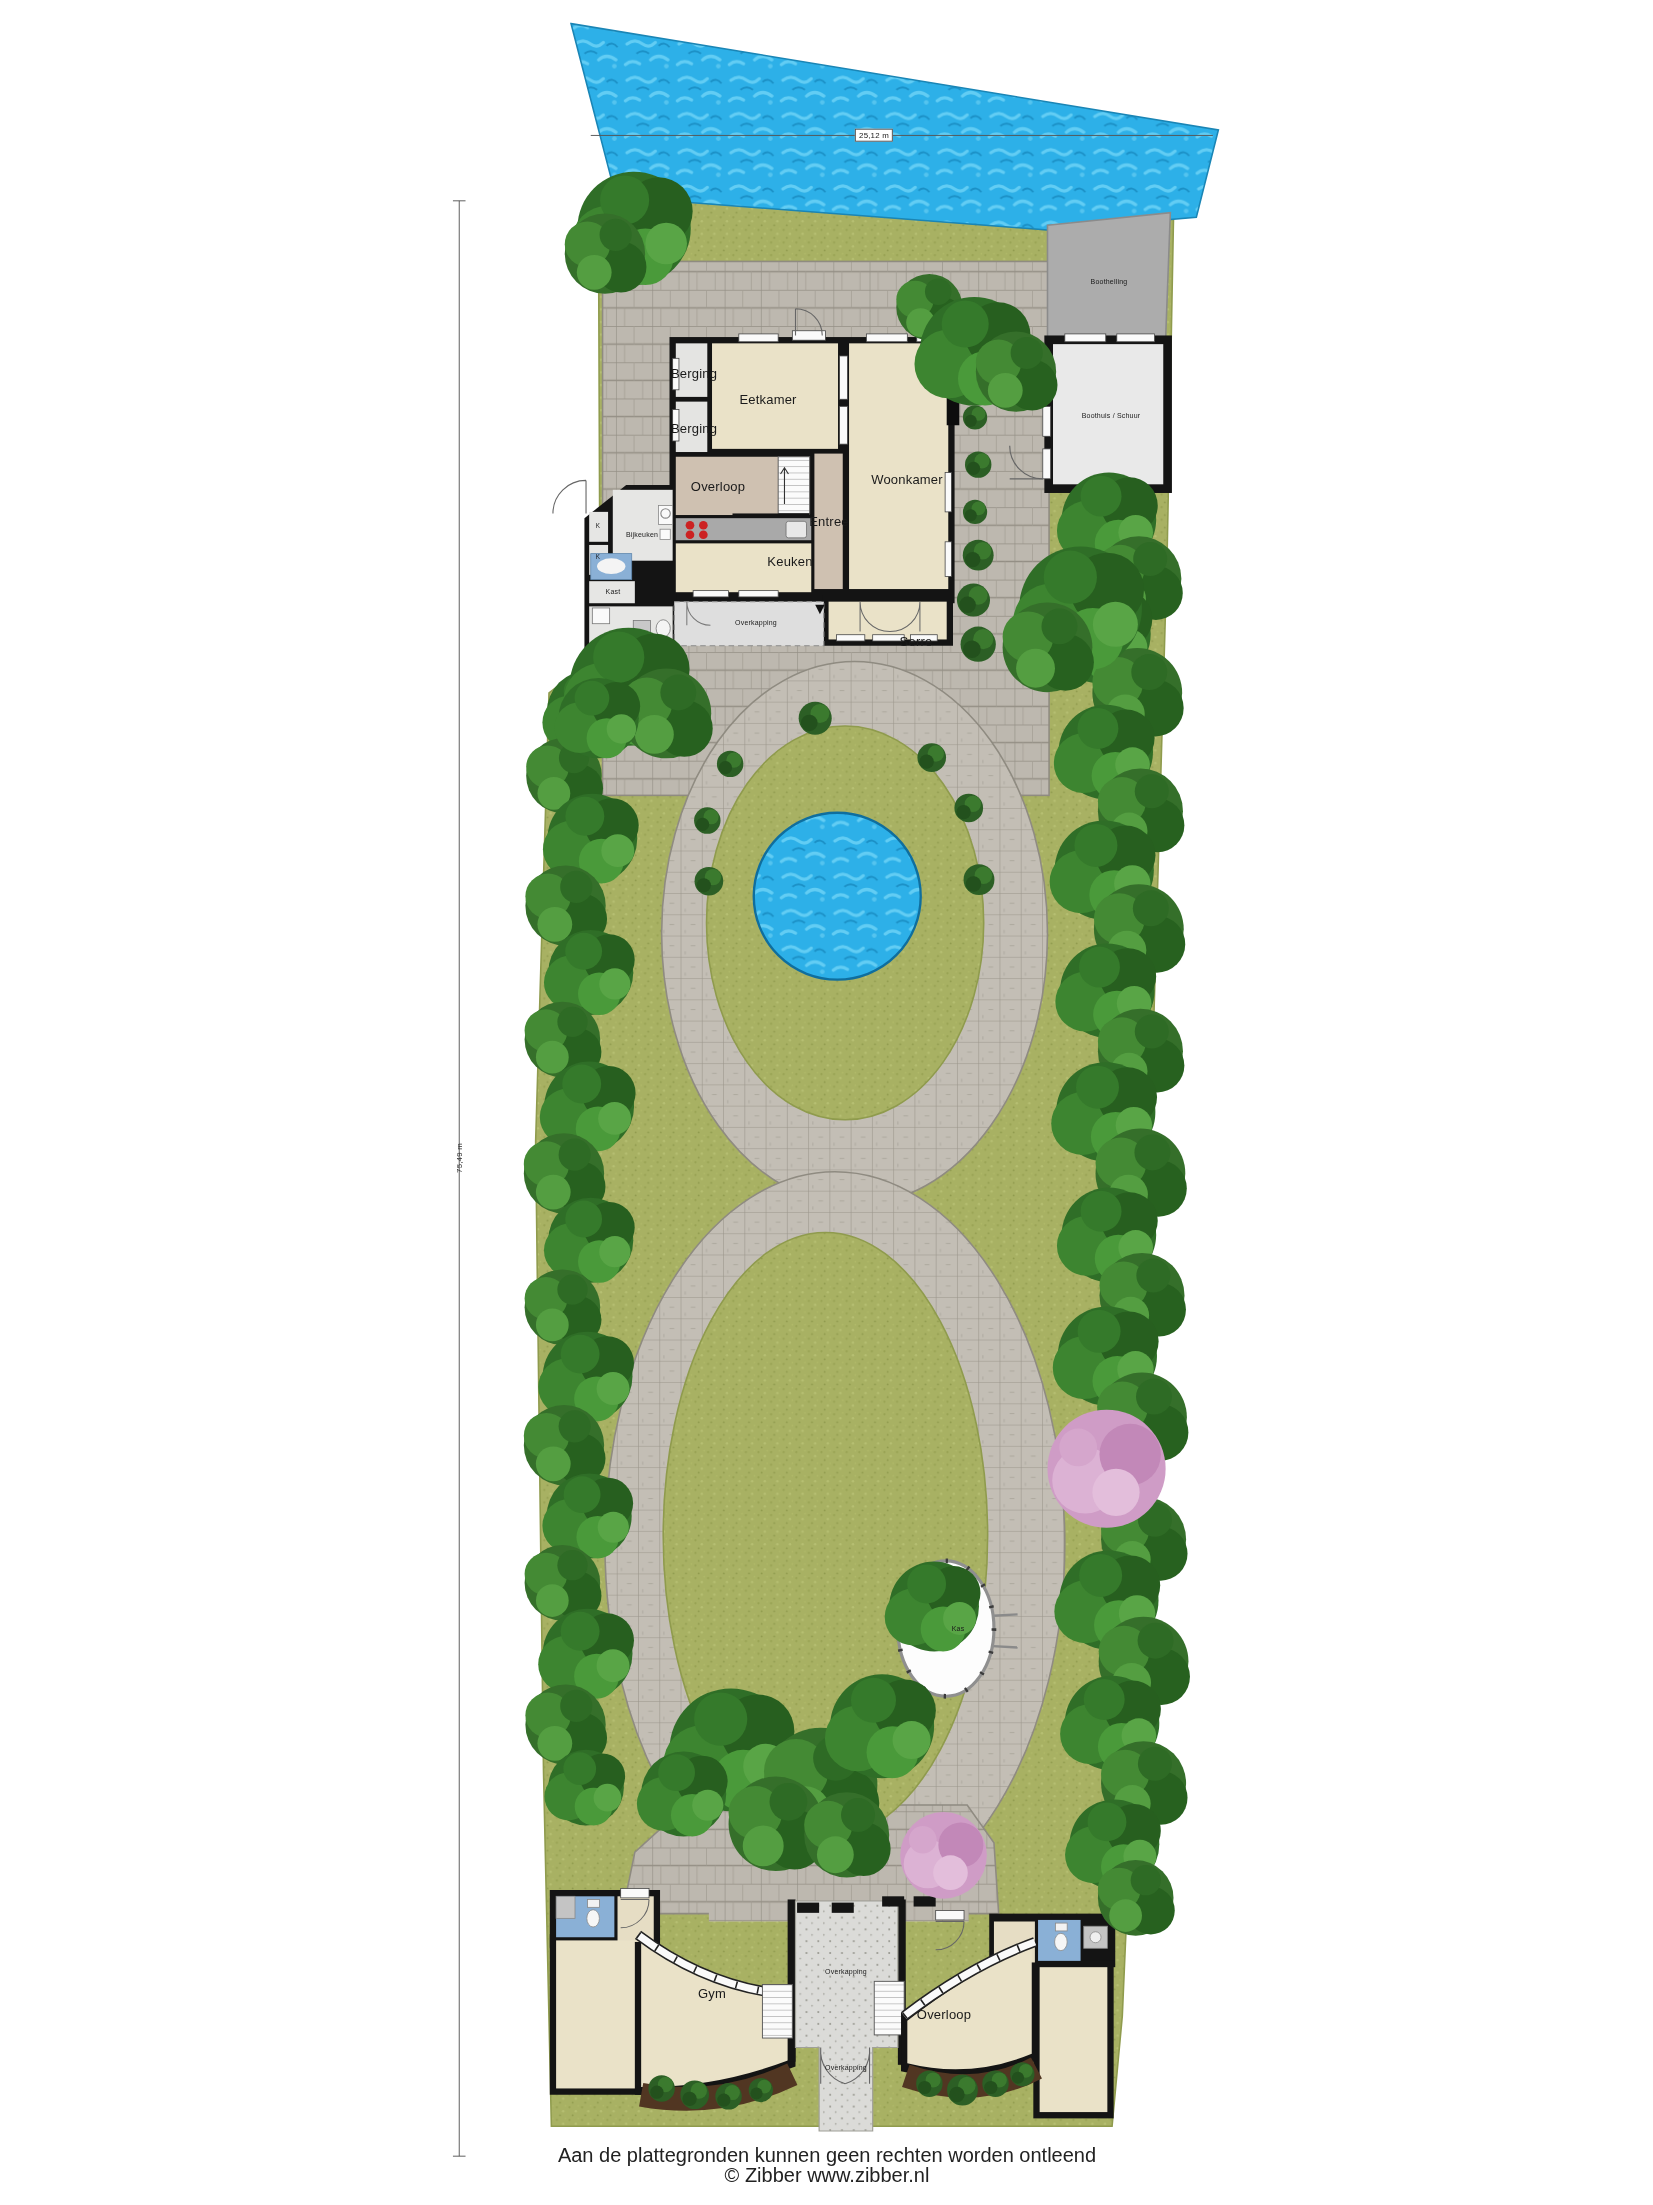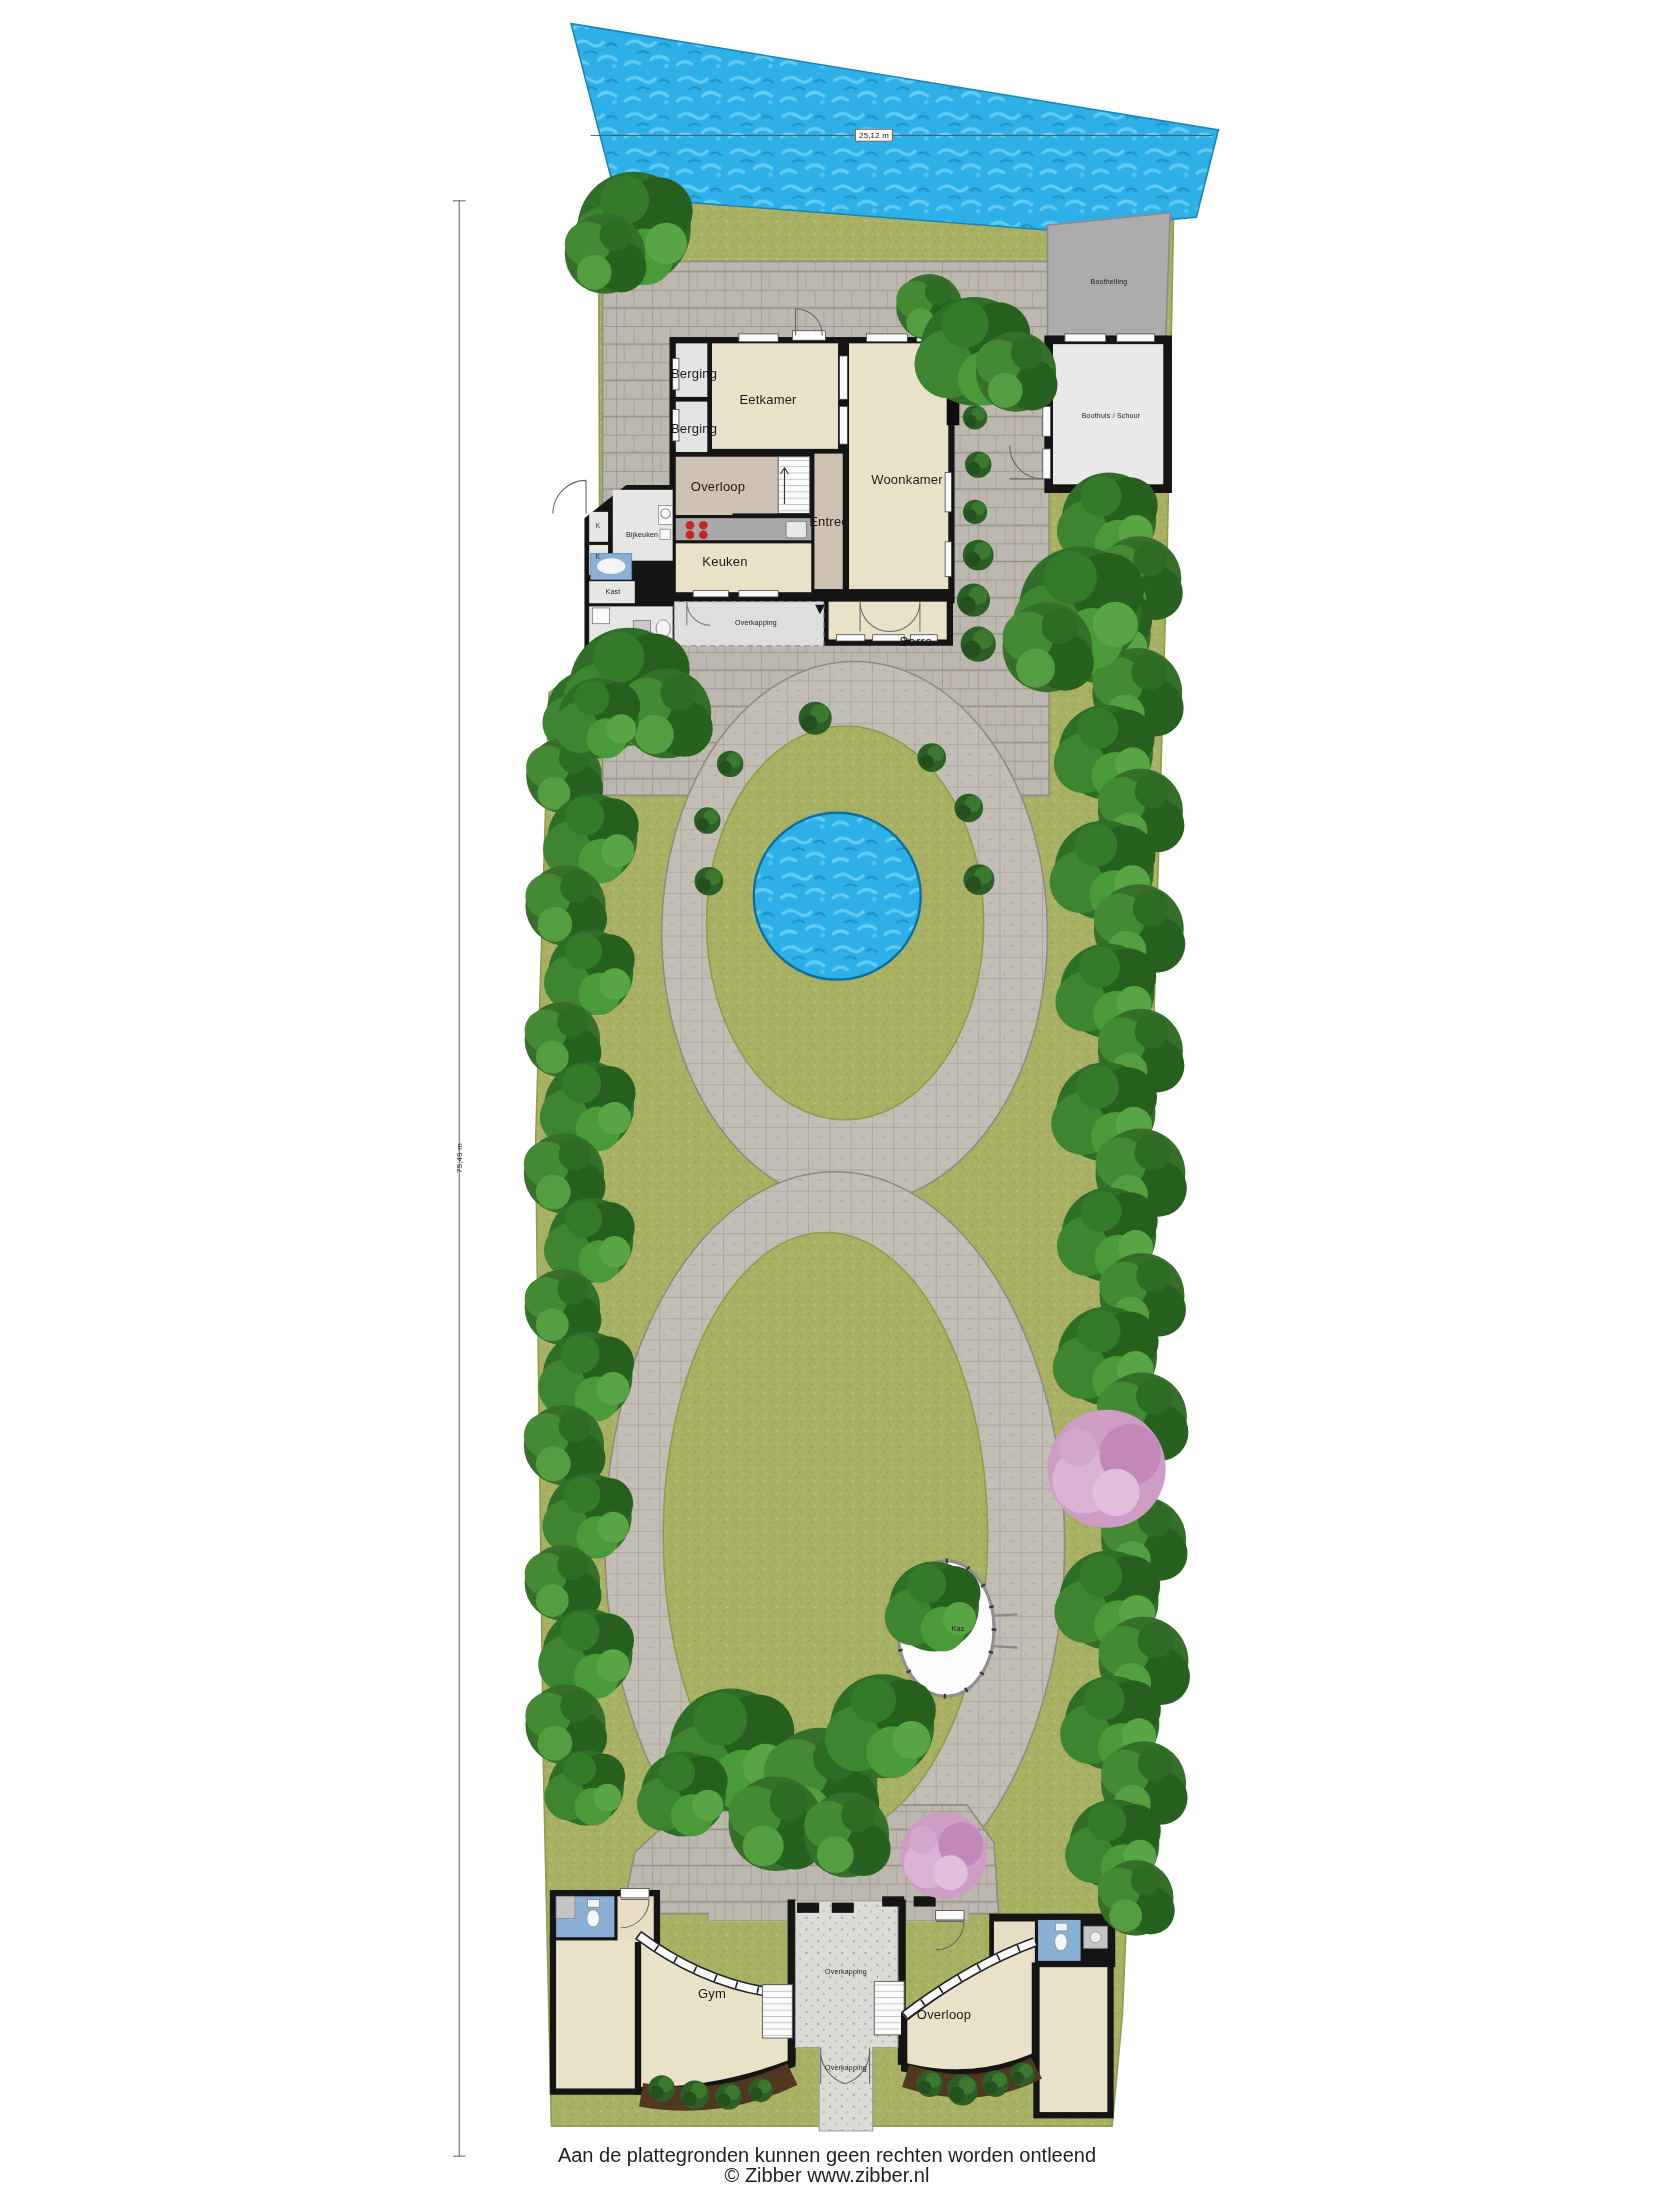--- a/index.html
+++ b/index.html
@@ -362,21 +362,21 @@
   </g>
 </svg>
 
 <div class="lbl" style="left:694px;top:373px">Berging</div>
 <div class="lbl" style="left:694px;top:428px">Berging</div>
 <div class="lbl" style="left:768px;top:399px">Eetkamer</div>
 <div class="lbl" style="left:907px;top:479px">Woonkamer</div>
 <div class="lbl" style="left:718px;top:486px">Overloop</div>
 <div class="lbl" style="left:829px;top:521px">Entree</div>
 <div class="lbl f9" style="left:642px;top:534px">Bijkeuken</div>
-<div class="lbl" style="left:725px;top:561px">Keuken</div>
+<div class="lbl" style="left:790px;top:561px">Keuken</div>
 <div class="lbl f9" style="left:613px;top:591px">Kast</div>
 <div class="lbl f8" style="left:598px;top:525px">K</div>
 <div class="lbl f8" style="left:598px;top:556px">K</div>
 <div class="lbl f9" style="left:756px;top:622px">Overkapping</div>
 <div class="lbl" style="left:916px;top:641px">Serre</div>
 <div class="lbl f9" style="left:1111px;top:415px">Boothuis / Schuur</div>
 <div class="lbl f9" style="left:1109px;top:281px">Boothelling</div>
 <div class="lbl f9" style="left:958px;top:1628px">Kas</div>
 <div class="lbl" style="left:712px;top:1993px">Gym</div>
 <div class="lbl" style="left:944px;top:2014px">Overloop</div>

